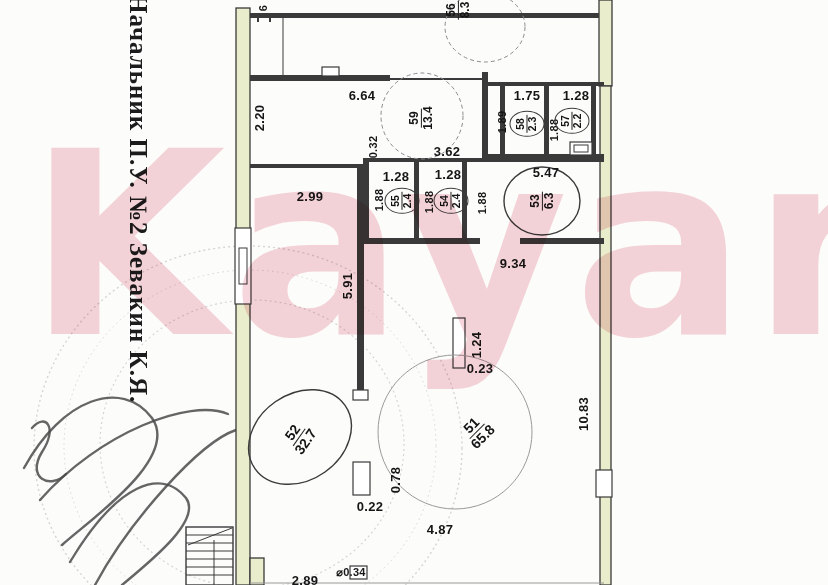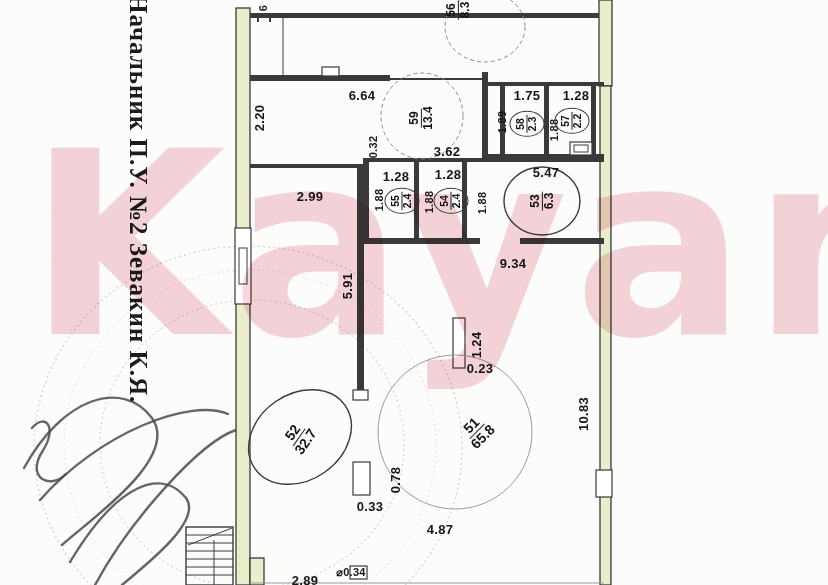--- a/index.html
+++ b/index.html
@@ -141,21 +141,21 @@
   <div class="lbl rn90 sm" style="left:379px;top:200px">1.88</div>
   <div class="lbl rn90 sm" style="left:429px;top:202px">1.88</div>
   <div class="lbl rn90 sm" style="left:482px;top:203px">1.88</div>
   <div class="lbl" style="left:546px;top:172px">5.47</div>
   <div class="lbl" style="left:513px;top:263px">9.34</div>
   <div class="lbl rn90" style="left:347px;top:286px">5.91</div>
   <div class="lbl rn90" style="left:476px;top:345px">1.24</div>
   <div class="lbl" style="left:480px;top:368px">0.23</div>
   <div class="lbl rn90" style="left:583px;top:414px">10.83</div>
   <div class="lbl rn90" style="left:395px;top:480px">0.78</div>
-  <div class="lbl" style="left:370px;top:506px">0.33</div>
+  <div class="lbl" style="left:370px;top:506px">0.22</div>
   <div class="lbl" style="left:440px;top:529px">4.87</div>
   <div class="lbl" style="left:305px;top:580px">2.89</div>
   <div class="lbl sm" style="left:351px;top:572px">⌀0.34</div>
 
   <div class="stamp mdst" style="left:458px;top:10px">
     <span class="num">56</span>
     <span class="area">8.3</span>
   </div>
   <div class="stamp mdst" style="left:421px;top:118px">
     <span class="num">59</span>

